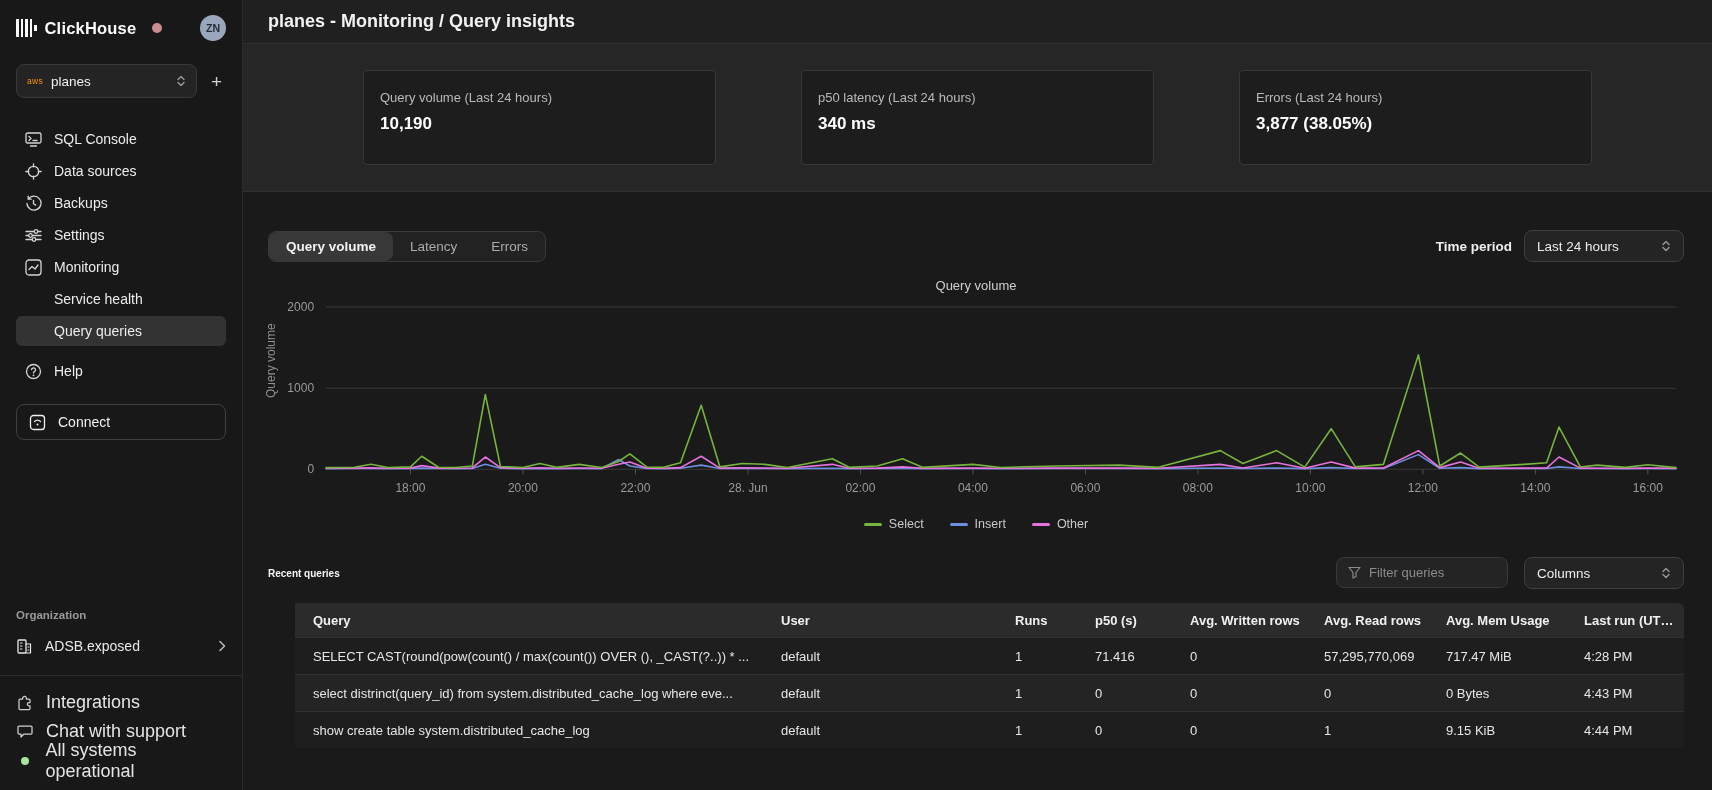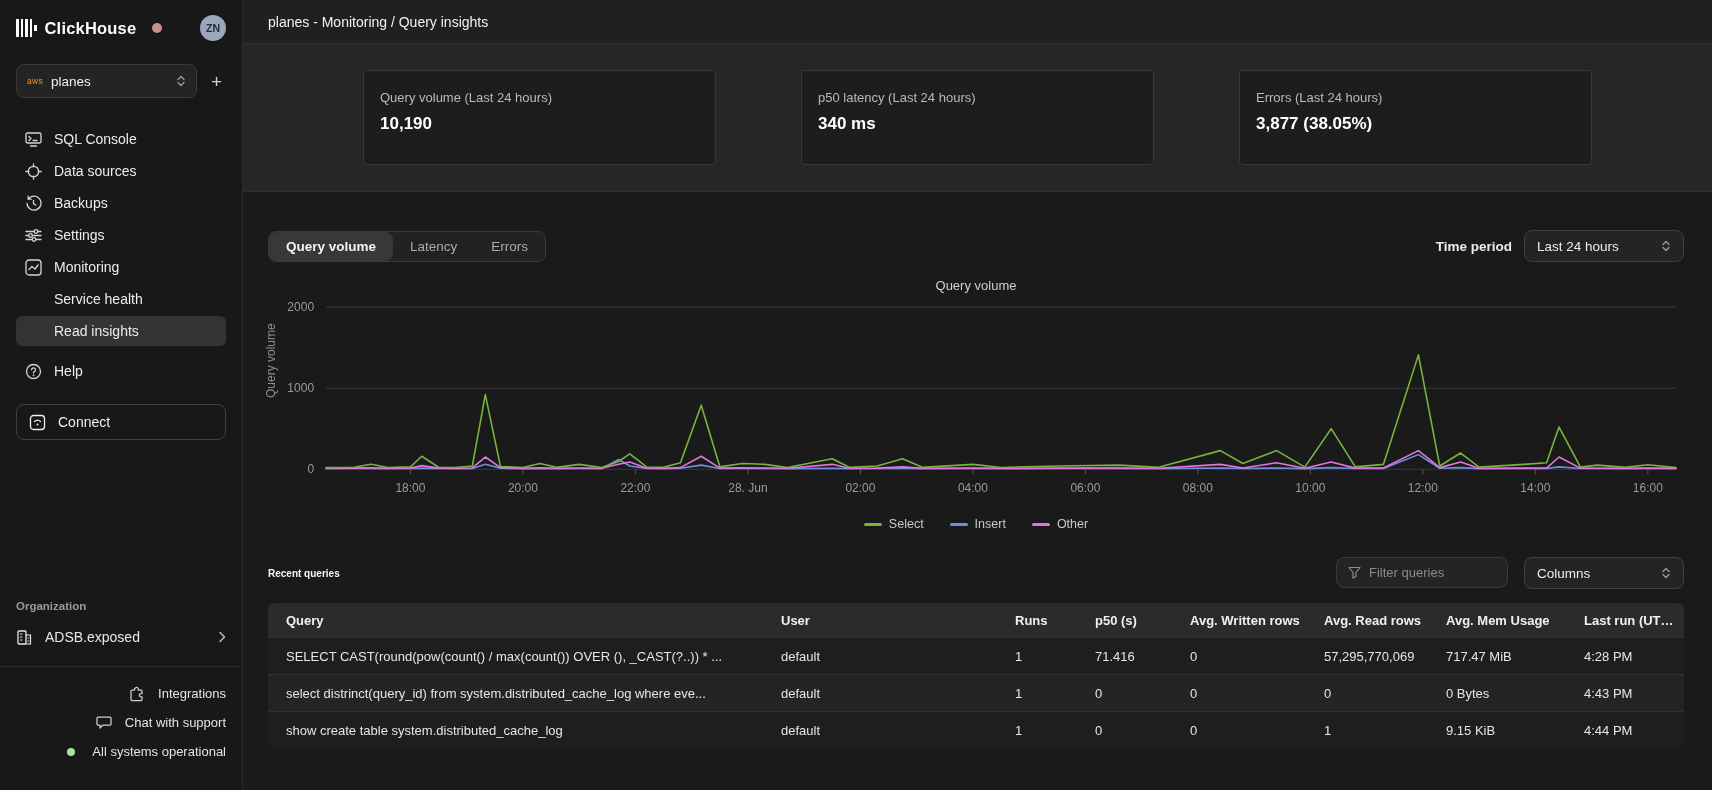--- a/index.html
+++ b/index.html
@@ -2,21 +2,21 @@
 <html><head>
 <meta charset="utf-8">
 <style>
   * { margin:0; padding:0; box-sizing:border-box; }
   html,body { width:1712px; height:790px; overflow:hidden; background:#141414;
     font-family:"Liberation Sans", sans-serif; color:#e8e8e8; }
   .app { display:flex; width:100%; height:100%; }
 
   
   .sidebar { width:243px; min-width:243px; background:#181818; border-right:1px solid #2b2b2b;
-    display:flex; flex-direction:column; padding:14px 16px 24px 16px; }
+    display:flex; flex-direction:column; padding:14px 16px 15px 16px; }
   .brand-row { display:flex; align-items:center; gap:8px; height:28px; }
   .logo-bars { display:flex; align-items:center; gap:2px; height:18px; }
   .logo-bars i { display:block; width:2.5px; height:18px; background:#fafafa; }
   .logo-bars i.short { height:6px; }
   .brand-name { font-size:16.5px; font-weight:700; color:#fafafa; letter-spacing:.2px; }
   .brand-dot { width:10px; height:10px; border-radius:50%; background:#c98f8f; margin-left:8px; }
   .avatar { margin-left:auto; width:26px; height:26px; border-radius:50%; background:#9aa6ba;
     color:#232c3b; font-size:10.5px; font-weight:700; display:flex; align-items:center; justify-content:center; }
 
   .selector-row { display:flex; align-items:center; gap:10px; margin-top:22px; }
@@ -37,29 +37,29 @@
 
   .connect-btn { margin-top:18px; display:flex; align-items:center; gap:12px; height:36px;
     border:1px solid #3f3f3f; border-radius:8px; background:transparent; color:#f0f0f0;
     font-size:14px; padding:0 12px; cursor:pointer; }
 
   .sidebar-bottom { margin-top:auto; }
   .org-label { font-size:11.5px; color:#9a9a9a; font-weight:700; margin-bottom:10px; }
   .org-row { display:flex; align-items:center; gap:12px; height:30px; font-size:14px; cursor:pointer; }
   .org-row .chev { margin-left:auto; color:#bdbdbd; }
   .divider { height:1px; background:#2c2c2c; margin:14px -16px 12px -16px; }
-  .foot-item { display:flex; align-items:center; gap:12px; height:29px; font-size:13px; color:#e4e4e4; cursor:pointer;justify-content:flex-end; }
+  .foot-item { display:flex; align-items:center; gap:12px; height:29px; font-size:18px; color:#e4e4e4; cursor:pointer; }
   .foot-item .ic { width:18px; display:flex; justify-content:center; color:#cfcfcf; }
   .status-dot { width:8px; height:8px; border-radius:50%; background:#a8e4a0; }
 
   
   .main { flex:1; display:flex; flex-direction:column; background:#1a1a1a; overflow:hidden; }
   .topbar { height:44px; min-height:44px; background:#202020; border-bottom:1px solid #303030;
     display:flex; align-items:center; padding:0 25px; }
-  .breadcrumb { font-size:14px; font-weight:400; color:#f2f2f2; }
+  .breadcrumb { font-size:18px; font-weight:700; color:#f2f2f2; }
 
   .stats-band { background:#262626; padding:26px 120px; display:flex; justify-content:space-between;
     border-bottom:1px solid #303030; }
   .stat-card { width:353px; height:95px; background:#1d1d1d; border:1px solid #383838; border-radius:4px;
     padding:19px 16px; }
   .stat-label { font-size:13px; color:#b9b9b9; }
   .stat-value { font-size:17px; font-weight:700; color:#ffffff; margin-top:9px; }
 
   .content { flex:1; padding:0 28px 0 25px; overflow:hidden; }
 
@@ -85,21 +85,21 @@
   .section-title { font-size:10px; font-weight:700; color:#f5f5f5; }
   .recent-actions { display:flex; gap:16px; }
   .filter-input { display:flex; align-items:center; gap:8px; background:#242424; border:1px solid #3a3a3a;
     border-radius:8px; height:31px; padding:12px 11px; width:172px; color:#8b8b8b; }
   .filter-input input { background:transparent; border:none; outline:none; color:#e8e8e8;
     font-size:13px; width:120px; font-family:"Liberation Sans", sans-serif; }
   .filter-input input::placeholder { color:#8b8b8b; }
 
   .table { margin-top:14px; border-radius:6px; overflow:hidden; font-size:13px; }
   .trow { display:grid; grid-template-columns:minmax(0,1fr) 234px 80px 95px 134px 122px 138px 110px;
-    align-items:center; }
+    align-items:center;margin-left:27px; }
   .thead { background:#2b2b2b; color:#f0f0f0; font-weight:700; height:34px; }
   .tbody-row { height:37px; color:#e6e6e6; border-top:1px solid #313131; }
   .tbody-row:nth-child(even) { background:#1e1e1e; }
   .tbody-row:nth-child(odd) { background:#242424; }
   .cell { padding:0 10px; white-space:nowrap; overflow:hidden; text-overflow:ellipsis; }
   .cell.first { padding-left:18px; }
   .sort-caret { font-size:10px; color:#bdbdbd; margin-left:4px; }
 
   svg.icon { display:block; }
 </style>
@@ -180,21 +180,21 @@
               <rect x="1" y="1" width="15" height="15" rx="3" fill="none" stroke="currentColor" stroke-width="1.3"></rect>
               <path d="M4 10.5 7 7.5 10 10 13 6" fill="none" stroke="currentColor" stroke-width="1.3" stroke-linecap="round" stroke-linejoin="round"></path>
             </svg>
         </span>
         <span>Monitoring</span>
       </div>
       <div class="nav-item nav-sub">
         <span>Service health</span>
       </div>
       <div class="nav-item nav-sub active">
-        <span>Read insights</span>
+        <span>Query queries</span>
       </div>
       <div class="nav-gap"></div>
       <div class="nav-item">
         <span class="ic">
           <svg class="icon" width="17" height="17" viewBox="0 0 17 17">
               <circle cx="8.5" cy="8.5" r="7" fill="none" stroke="currentColor" stroke-width="1.3"></circle>
               <path d="M6.5 6.6a2 2 0 1 1 2.8 2.1c-.6.3-.8.7-.8 1.3" fill="none" stroke="currentColor" stroke-width="1.3" stroke-linecap="round"></path>
               <circle cx="8.5" cy="12.3" r="0.9" fill="currentColor"></circle>
             </svg>
         </span>

